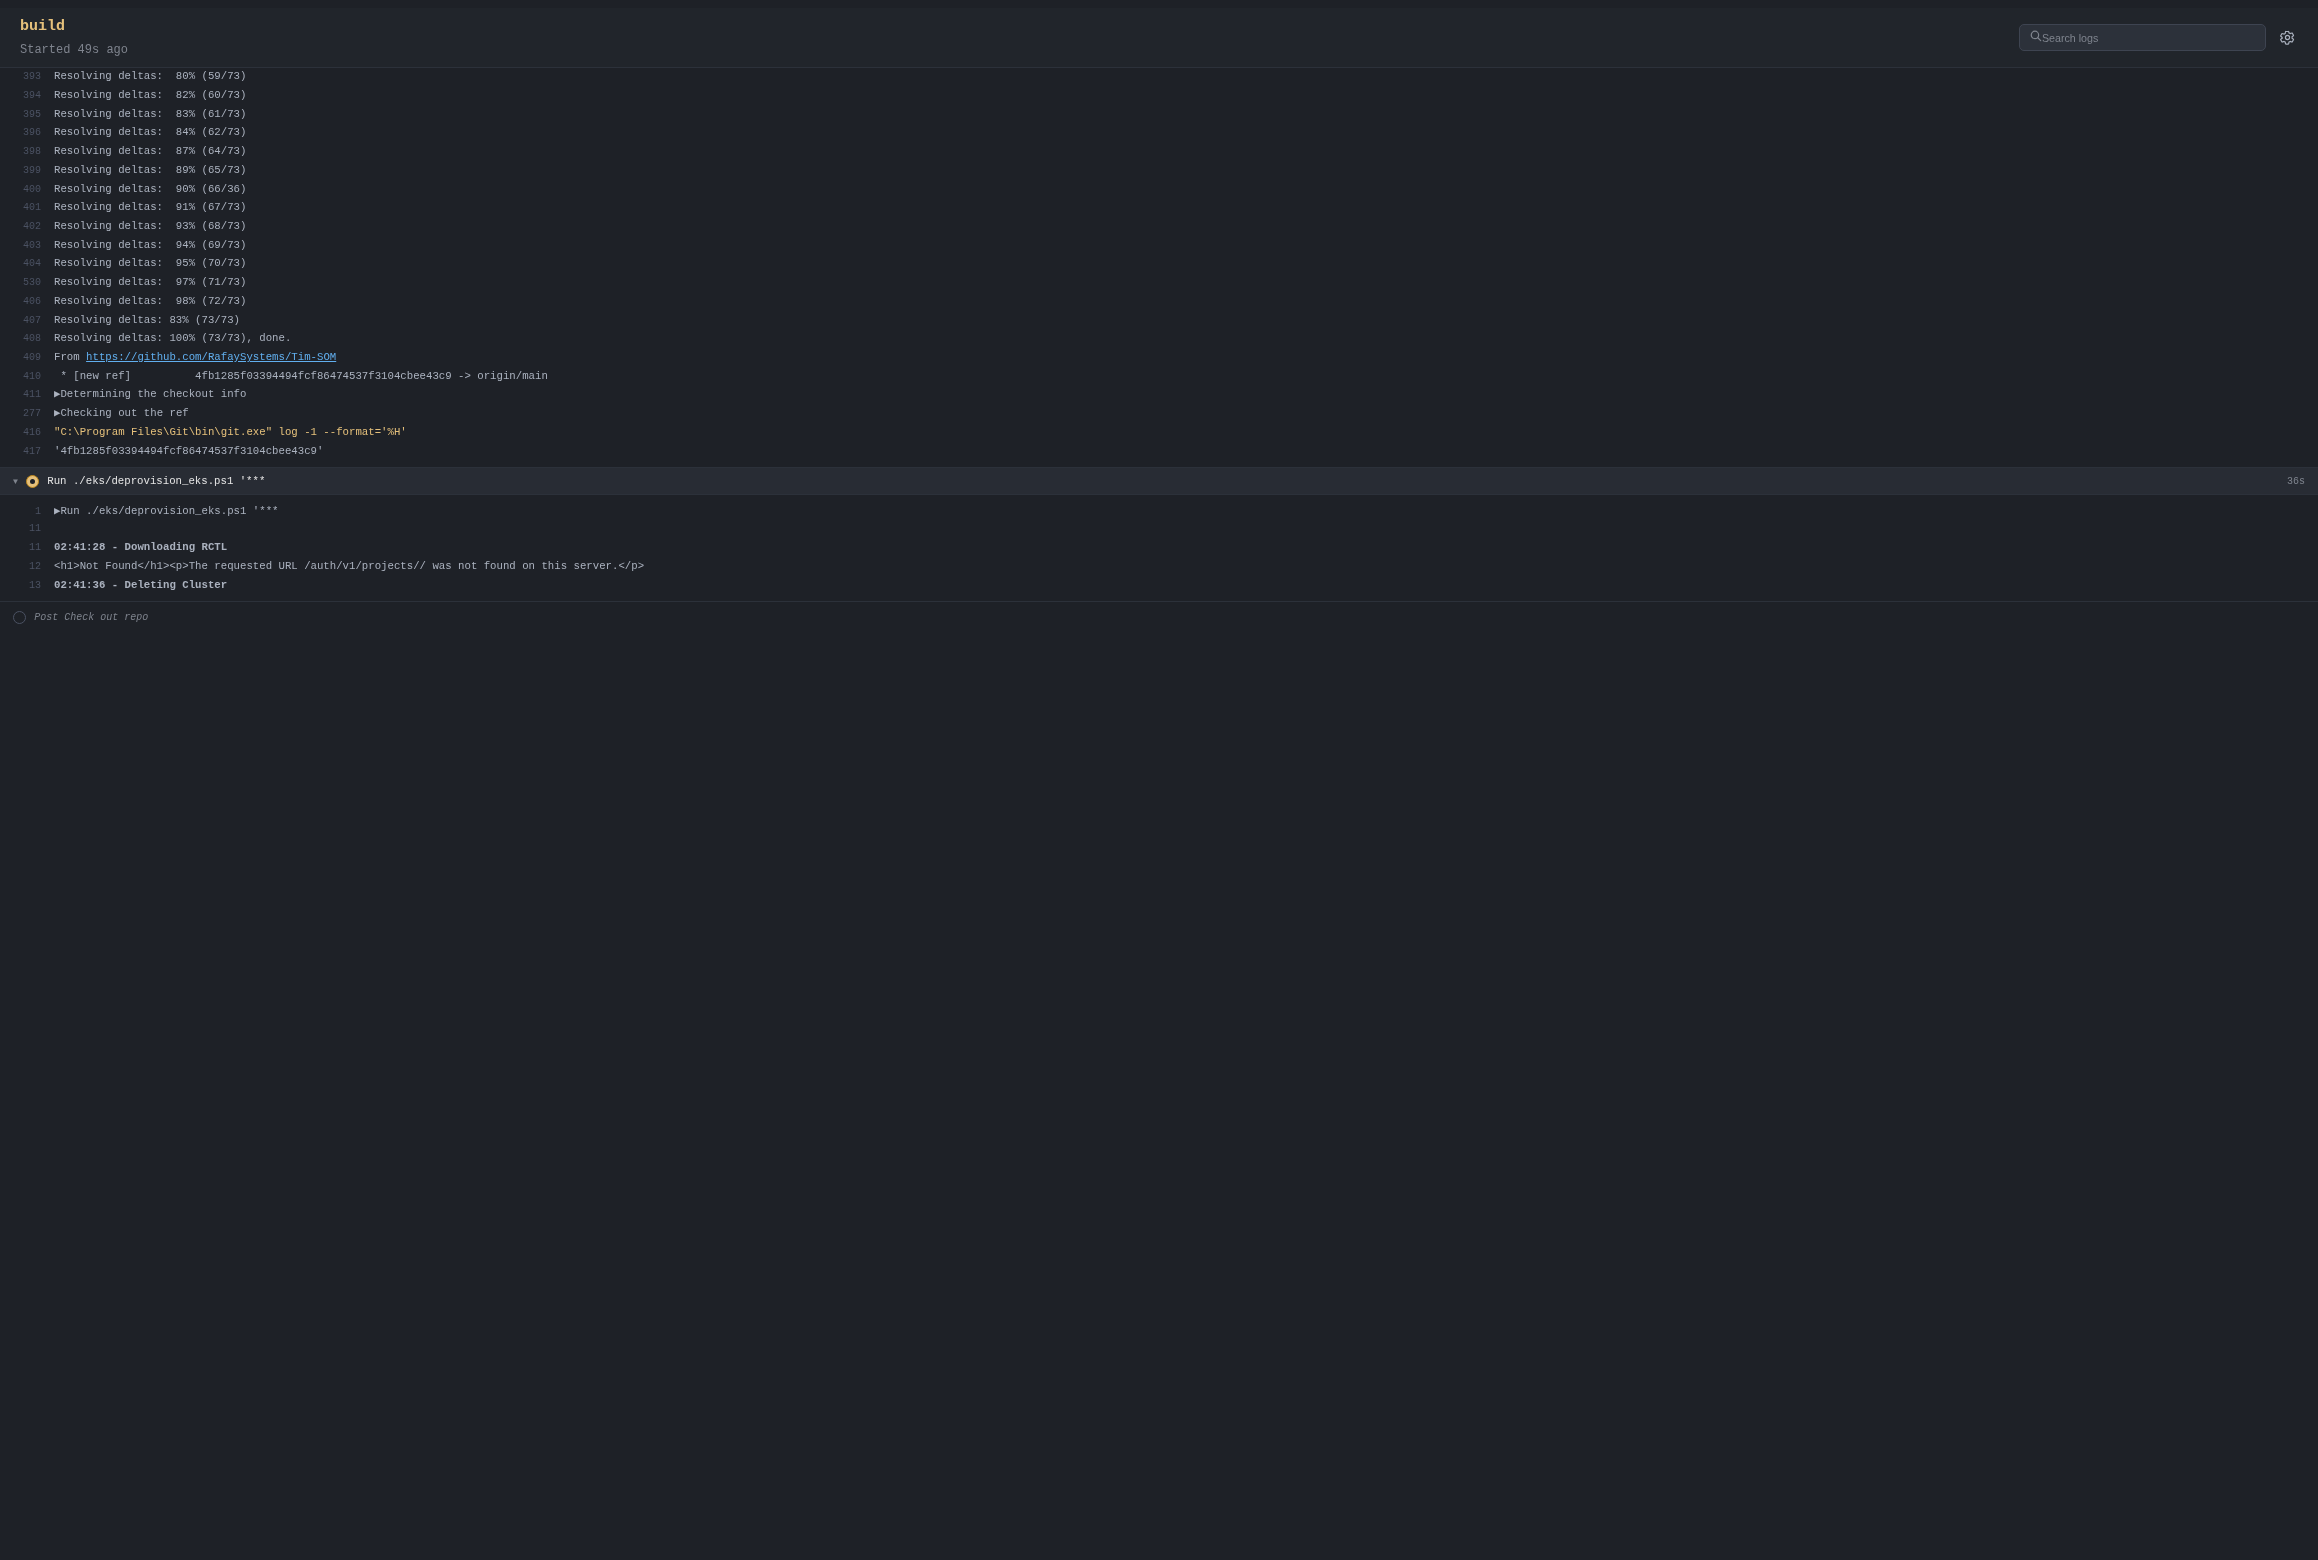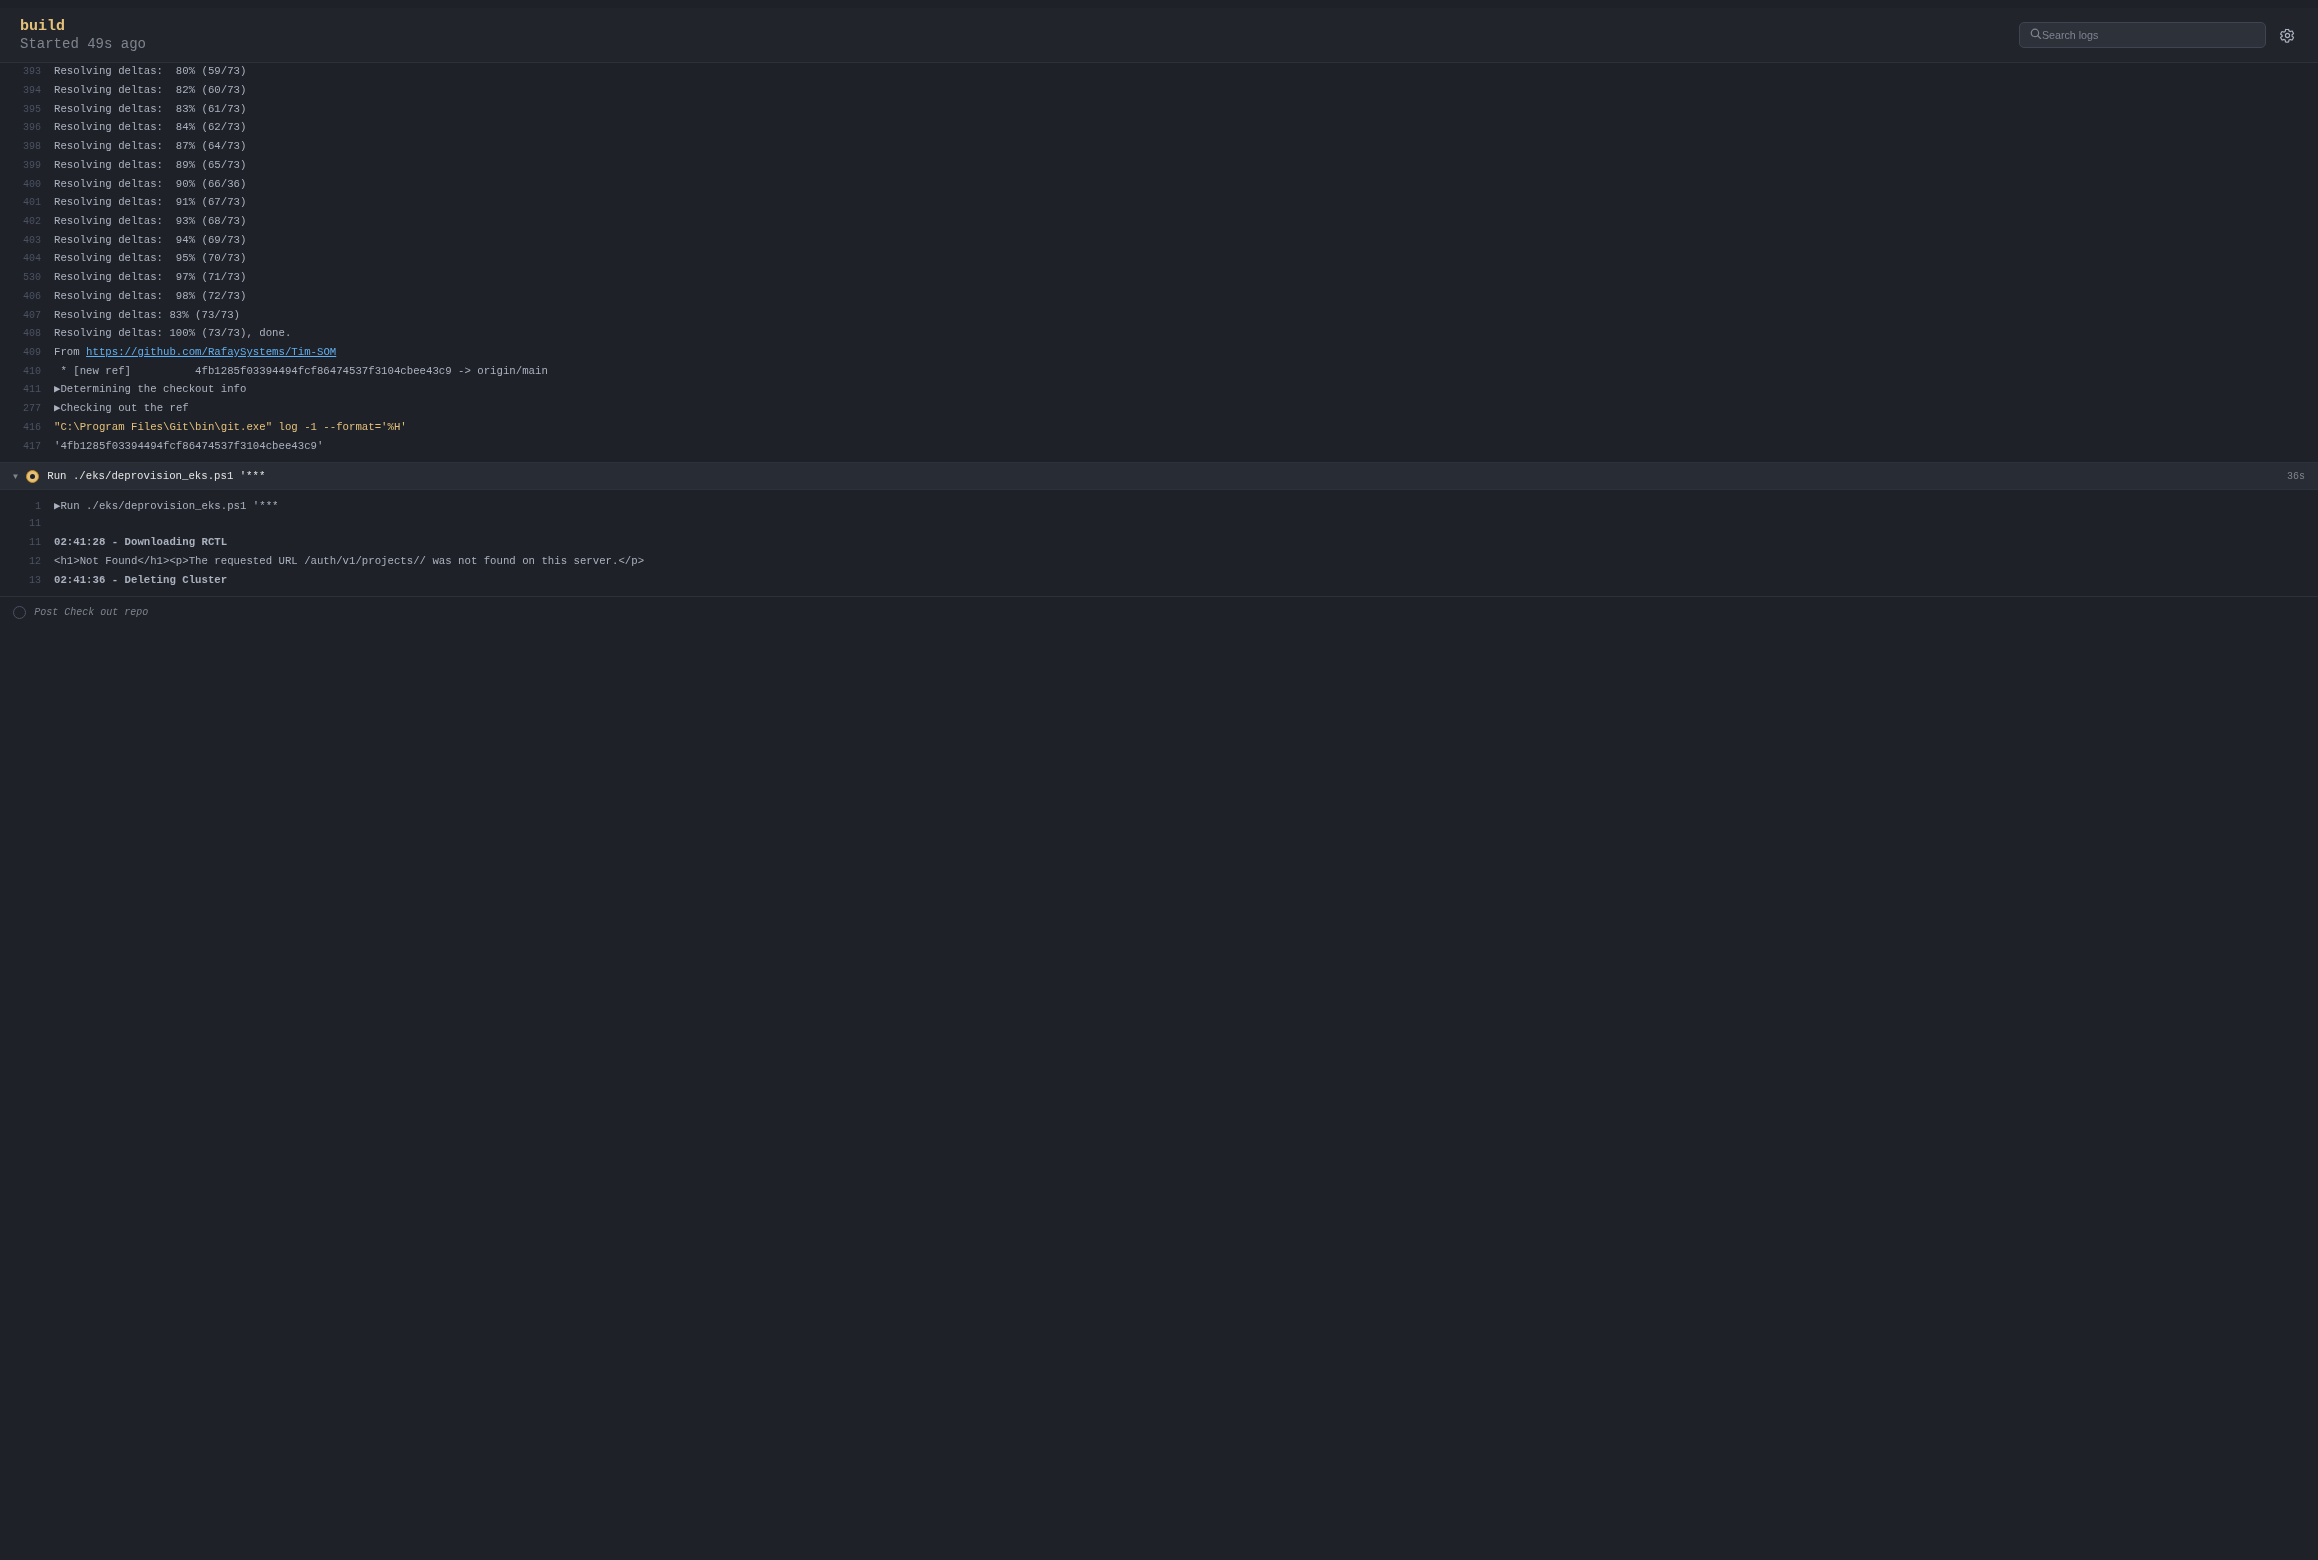--- a/index.html
+++ b/index.html
@@ -24,23 +24,23 @@
       top: 8px;
       z-index: 10;
     }
     .header-left {}
     .header-title {
       font-size: 15px;
       font-weight: bold;
       color: #e5c07b;
     }
     .header-subtitle {
-      font-size: 14px;
-      color: #7f848e;
-      margin-top: 1px;
+      font-size: 12px;
+      color: #7f848e;
+      margin-top: 8px;
     }
     .header-right {
       display: flex;
       align-items: center;
       gap: 10px;
     }
     .search-box {
       display: flex;
       align-items: center;
       background-color: #2c313a;

